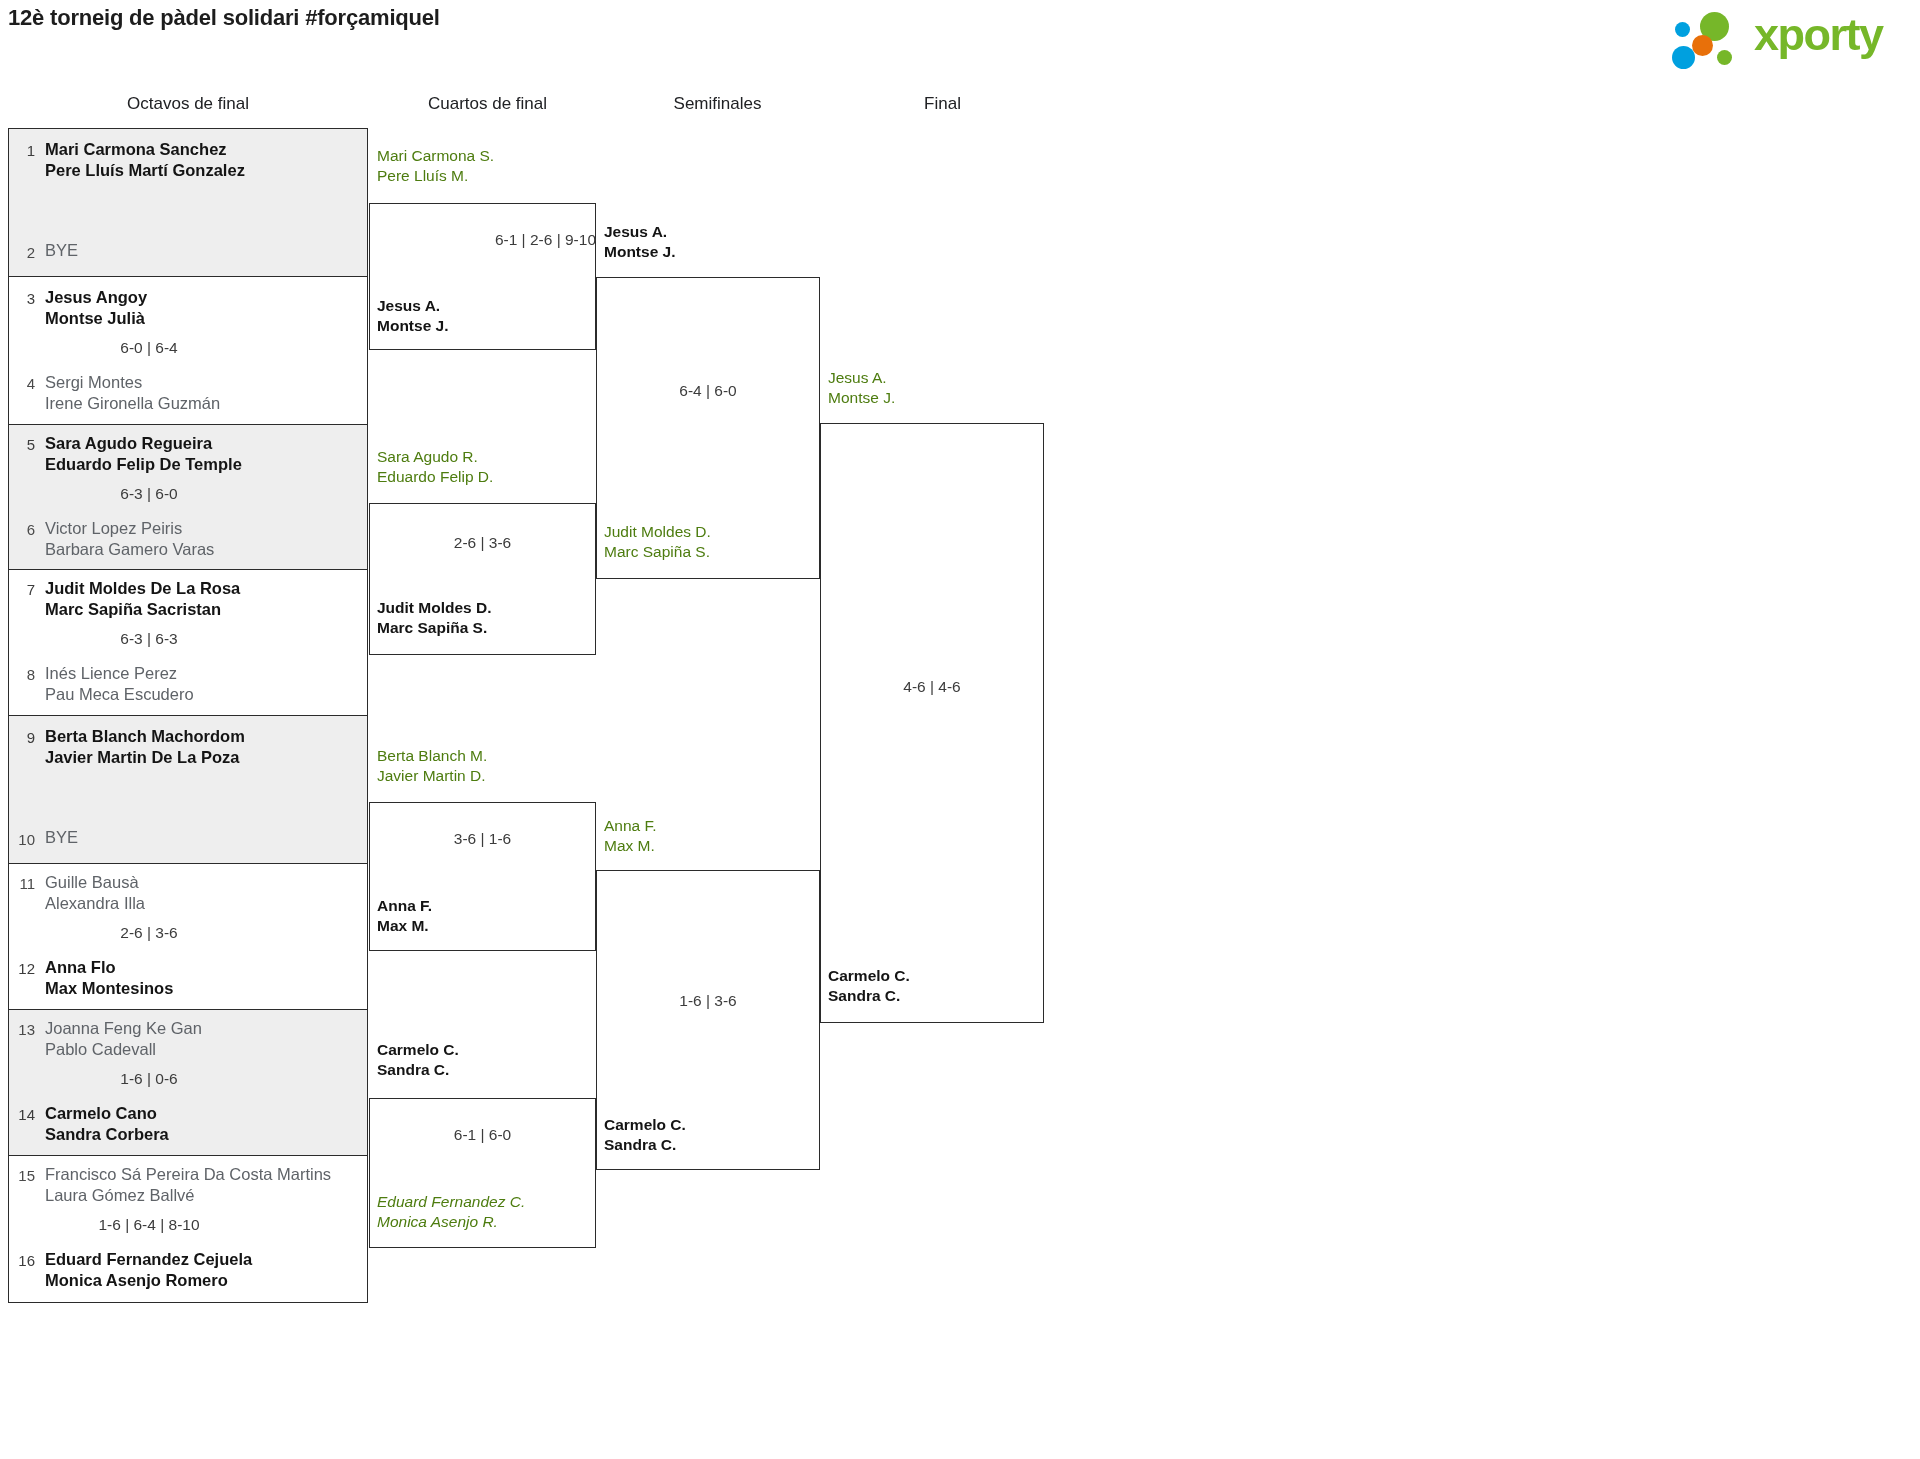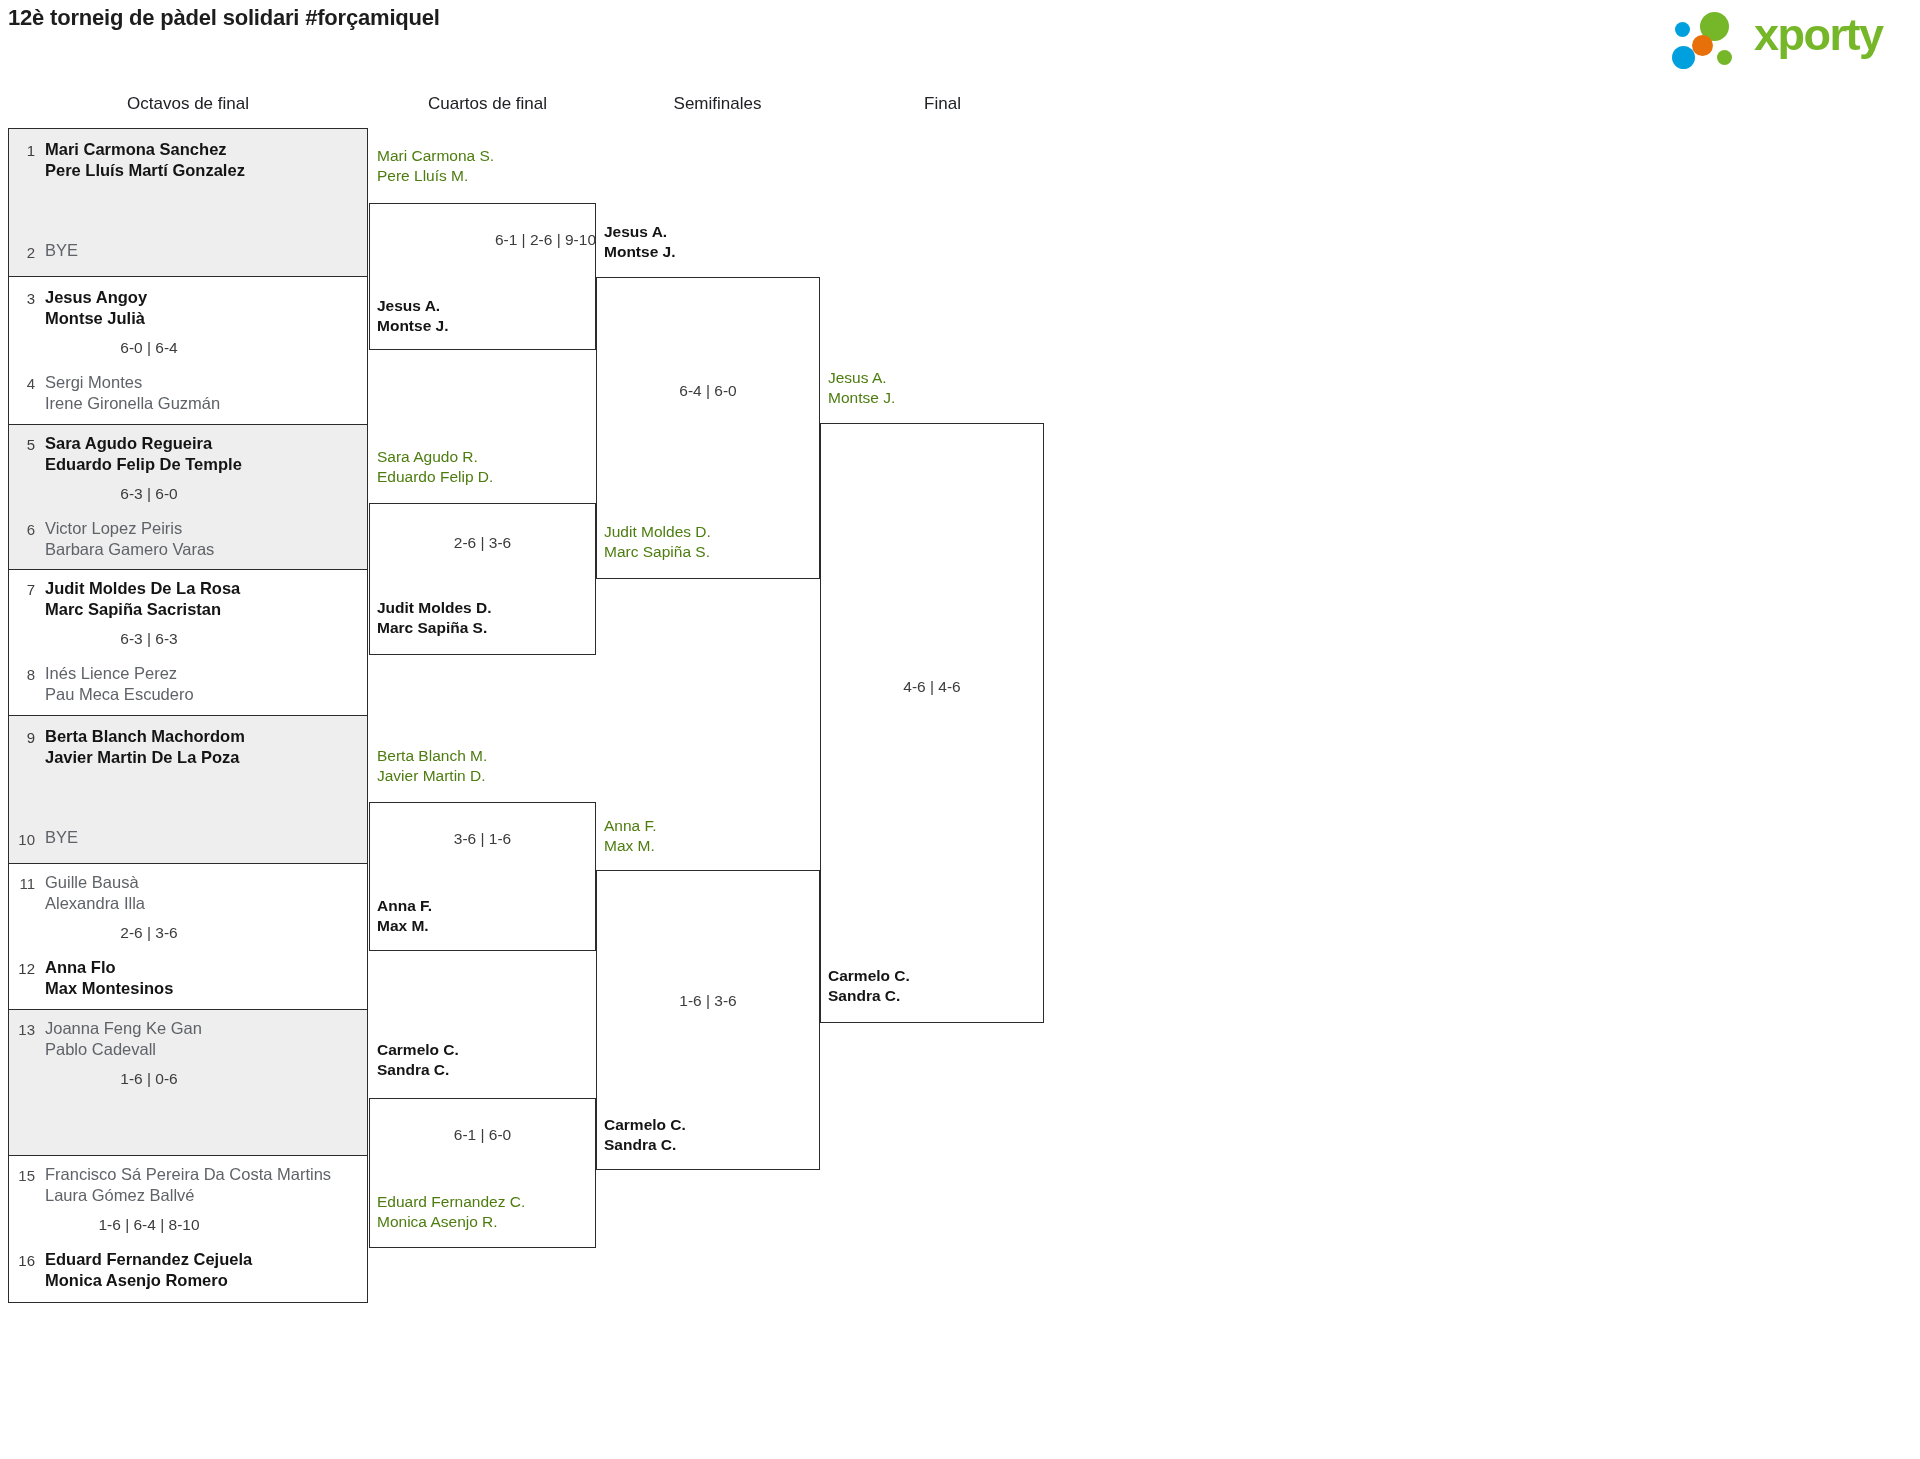--- a/index.html
+++ b/index.html
@@ -200,20 +200,27 @@
 
     <div class="r1-match shaded" style="height:146px;">
       <div class="r1-team loser" style="top:8px;">
         <div class="r1-seed">13</div>
         <div class="r1-names">
           <div class="ln">Joanna Feng Ke Gan</div>
           <div class="ln">Pablo Cadevall</div>
         </div>
       </div>
       <div class="r1-score" style="top:60px;">1-6 | 0-6</div>
+      <div class="r1-team winner" style="top:93px;">
+        <div class="r1-seed">14</div>
+        <div class="r1-names">
+          <div class="ln">Carmelo Cano</div>
+          <div class="ln">Sandra Corbera</div>
+        </div>
+      </div>
     </div>
 
     <div class="r1-match" style="height:146px;">
       <div class="r1-team loser" style="top:8px;">
         <div class="r1-seed">15</div>
         <div class="r1-names">
           <div class="ln">Francisco Sá Pereira Da Costa Martins</div>
           <div class="ln">Laura Gómez Ballvé</div>
         </div>
       </div>
@@ -260,21 +267,21 @@
     <div>Anna F.</div>
     <div>Max M.</div>
   </div>
 
   <div class="box" style="left:369px;top:1098px;width:227px;height:150px;"></div>
   <div class="slot win" style="left:377px;top:1040px;">
     <div>Carmelo C.</div>
     <div>Sandra C.</div>
   </div>
   <div class="score" style="left:369px;top:1126px;width:227px;text-align:center;">6-1 | 6-0</div>
-  <div class="slot lose" style="left:377px;top:1192px;">
+  <div class="slot lose" style="left:377px;top:1192px;font-style:italic;">
     <div>Eduard Fernandez C.</div>
     <div>Monica Asenjo R.</div>
   </div>
 
   <div class="box" style="left:596px;top:277px;width:224px;height:302px;"></div>
   <div class="slot win" style="left:604px;top:222px;">
     <div>Jesus A.</div>
     <div>Montse J.</div>
   </div>
   <div class="score" style="left:596px;top:382px;width:224px;text-align:center;">6-4 | 6-0</div>

